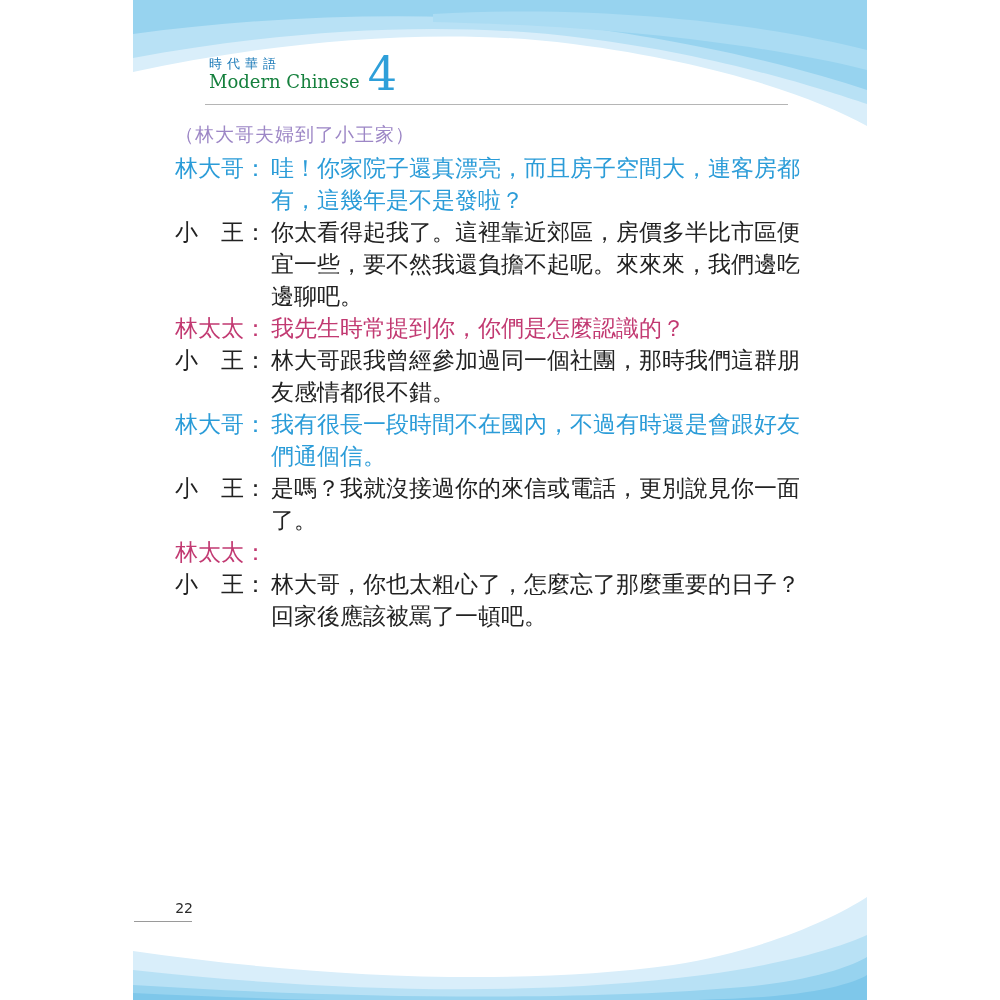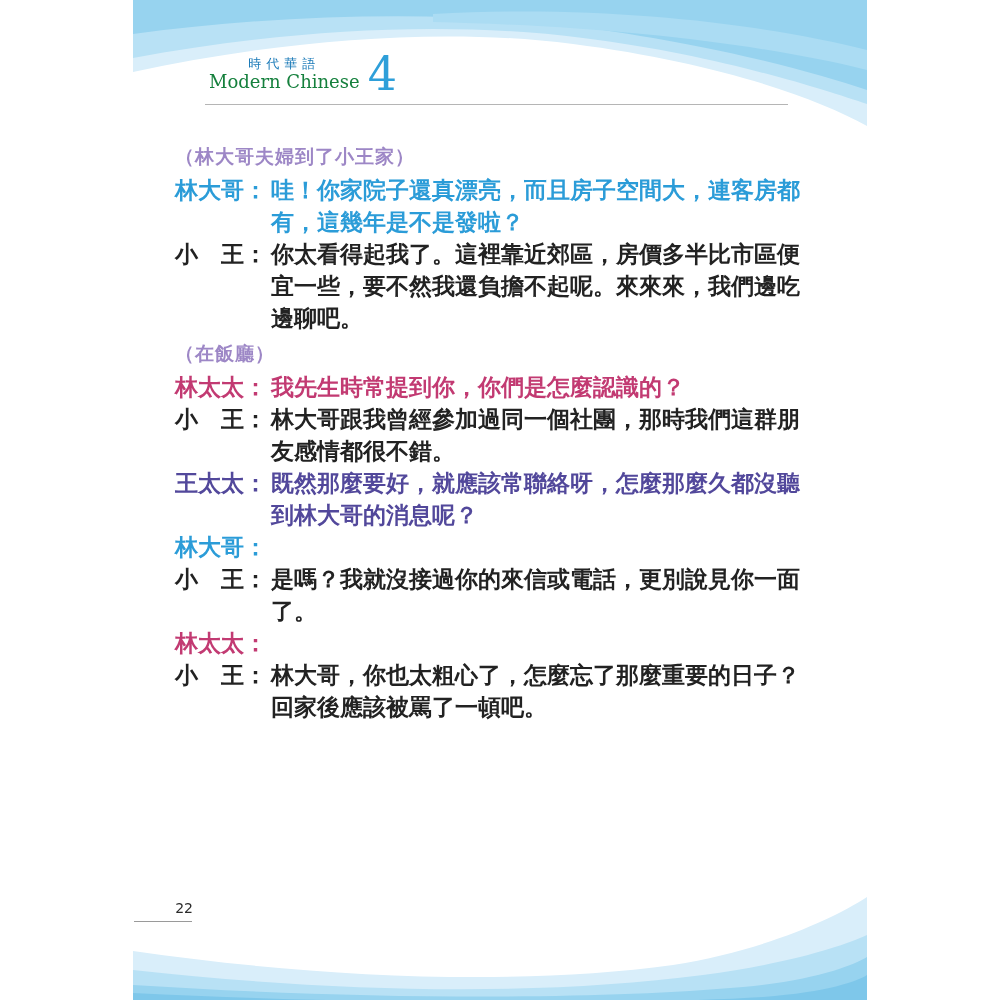--- a/index.html
+++ b/index.html
@@ -11,33 +11,33 @@
     position:relative;width:734px;height:1000px;margin-left:133px;background:#fff;
   }
   .wave-top{position:absolute;top:0;left:0;display:block;}
   .wave-bottom{position:absolute;top:895px;left:0;display:block;}
 
   
   .header{position:absolute;left:76px;top:56px;display:flex;align-items:flex-start;}
   .brand-col{display:flex;flex-direction:column;}
   .brand-zh{
     font-family:"DejaVu Serif", serif;font-size:13px;letter-spacing:5px;
-    color:#1b7ab8;line-height:16px;text-align:center;
+    color:#1b7ab8;line-height:16px;
   }
   .brand-en{
     font-family:"DejaVu Serif", serif;font-size:18px;color:#15803d;line-height:19px;
   }
   .brand-vol{
     font-family:"DejaVu Serif", serif;font-size:46px;font-weight:400;
     color:#2e9fd9;line-height:40px;margin-left:8px;margin-top:-2px;
   }
   .header-rule{position:absolute;left:72px;top:104px;width:583px;height:1px;background:#b5b5b5;}
 
   
-  .dialog{position:absolute;left:42px;top:137px;width:625px;font-weight:bold;}
+  .dialog{position:absolute;left:42px;top:115px;width:625px;}
   .stage{
     font-family:"DejaVu Sans", sans-serif;font-size:19px;line-height:24px;
     margin:7px 0 6px 0;letter-spacing:1px;
   }
   .row{
     display:flex;font-family:"DejaVu Serif", serif;font-size:23px;line-height:32px;
   }
   .spk{flex:0 0 96px;white-space:nowrap;}
   .txt{flex:1;text-align:justify;text-justify:inter-ideograph;}
   .aside{font-family:"DejaVu Sans", sans-serif;font-size:21px;}
@@ -77,39 +77,35 @@
     <div class="row" style="color: rgb(43, 156, 216);">
       <span class="spk">林大哥：</span>
       <span class="txt">哇！你家院子還真漂亮，而且房子空間大，連客房都有，這幾年是不是發啦？</span>
     </div>
 
     <div class="row" style="color: rgb(34, 34, 34);">
       <span class="spk">小　王：</span>
       <span class="txt">你太看得起我了。這裡靠近郊區，房價多半比市區便宜一些，要不然我還負擔不起呢。來來來，我們邊吃邊聊吧。</span>
     </div>
 
-    <div class="stage" style="color: rgb(157, 135, 198);">（在飯廳）</div>
 
     <div class="row" style="color: rgb(194, 58, 114);">
       <span class="spk">林太太：</span>
       <span class="txt">我先生時常提到你，你們是怎麼認識的？</span>
     </div>
 
     <div class="row" style="color: rgb(34, 34, 34);">
       <span class="spk">小　王：</span>
       <span class="txt">林大哥跟我曾經參加過同一個社團，那時我們這群朋友感情都很不錯。</span>
     </div>
 
-    <div class="row" style="color: rgb(82, 72, 155);">
-      <span class="spk">王太太：</span>
-      <span class="txt">既然那麼要好，就應該常聯絡呀，怎麼那麼久都沒聽到林大哥的消息呢？</span>
-    </div>
 
     <div class="row" style="color: rgb(43, 156, 216);">
       <span class="spk">林大哥：</span>
+      <span class="txt">我有很長一段時間不在國內，不過有時還是會跟好友們通個信。</span>
     </div>
 
     <div class="row" style="color: rgb(34, 34, 34);">
       <span class="spk">小　王：</span>
       <span class="txt">是嗎？我就沒接過你的來信或電話，更別說見你一面了。</span>
     </div>
 
     <div class="row" style="color: rgb(194, 58, 114);">
       <span class="spk">林太太：</span>
     </div>

